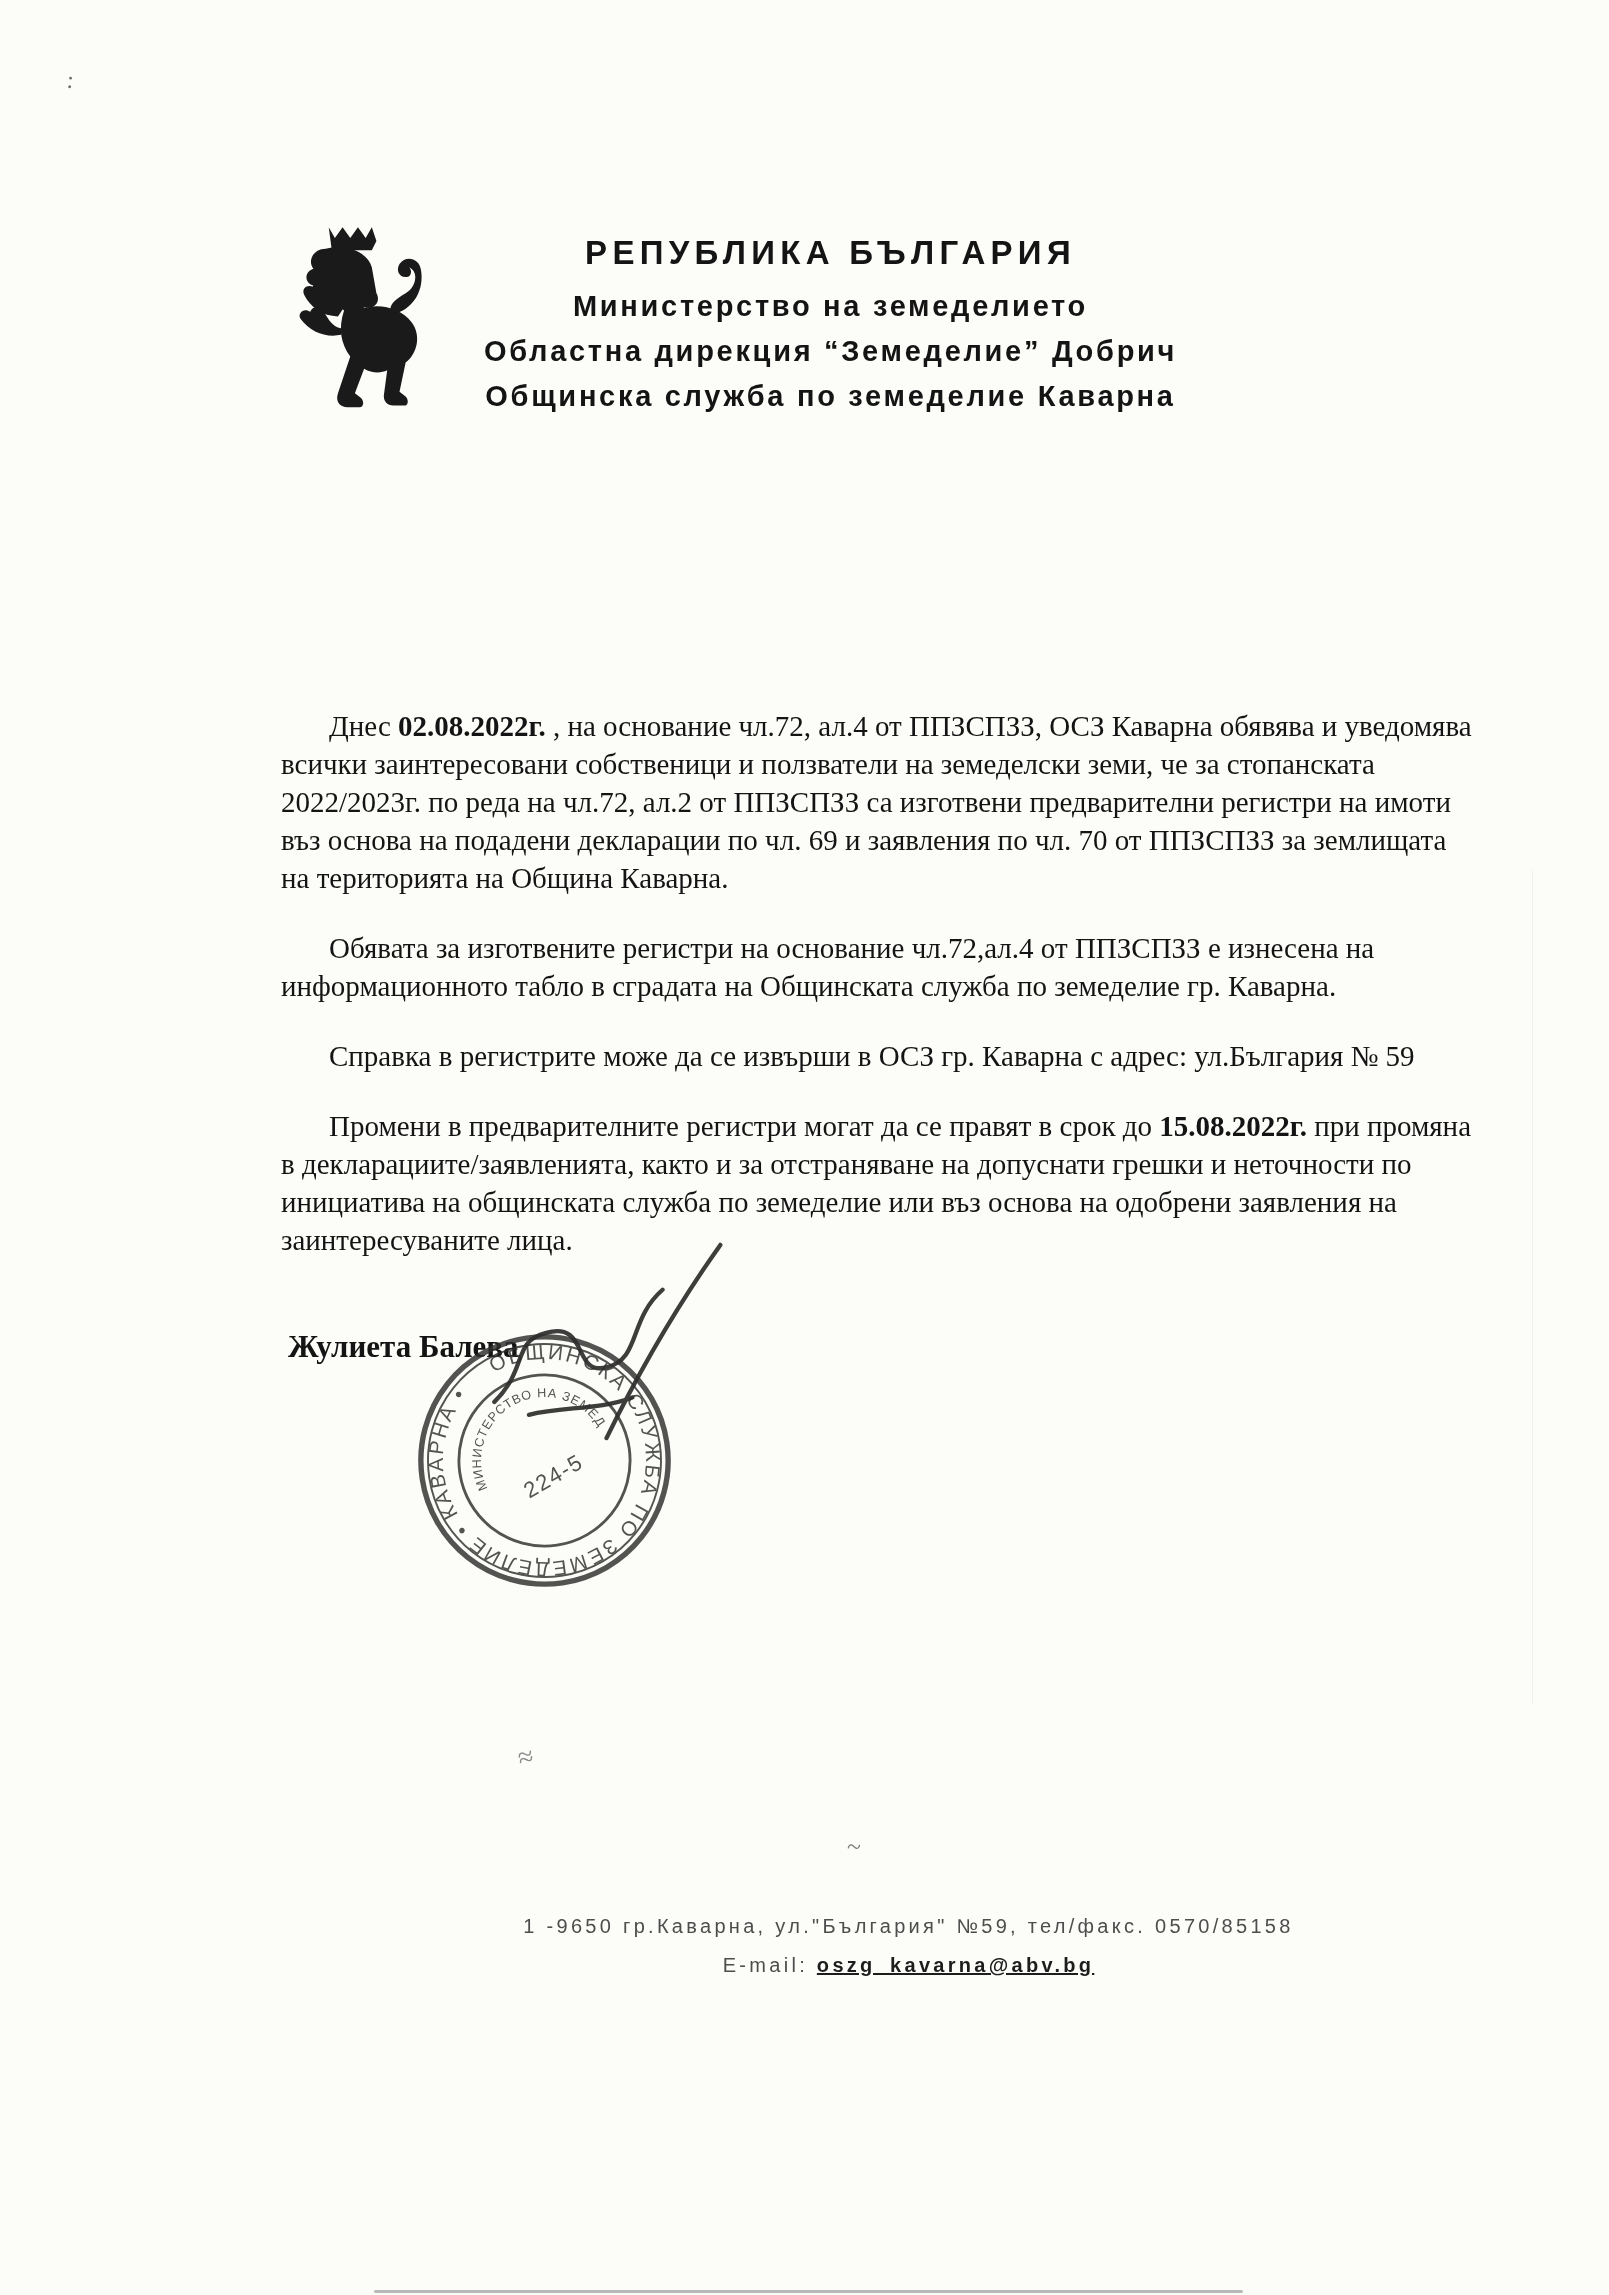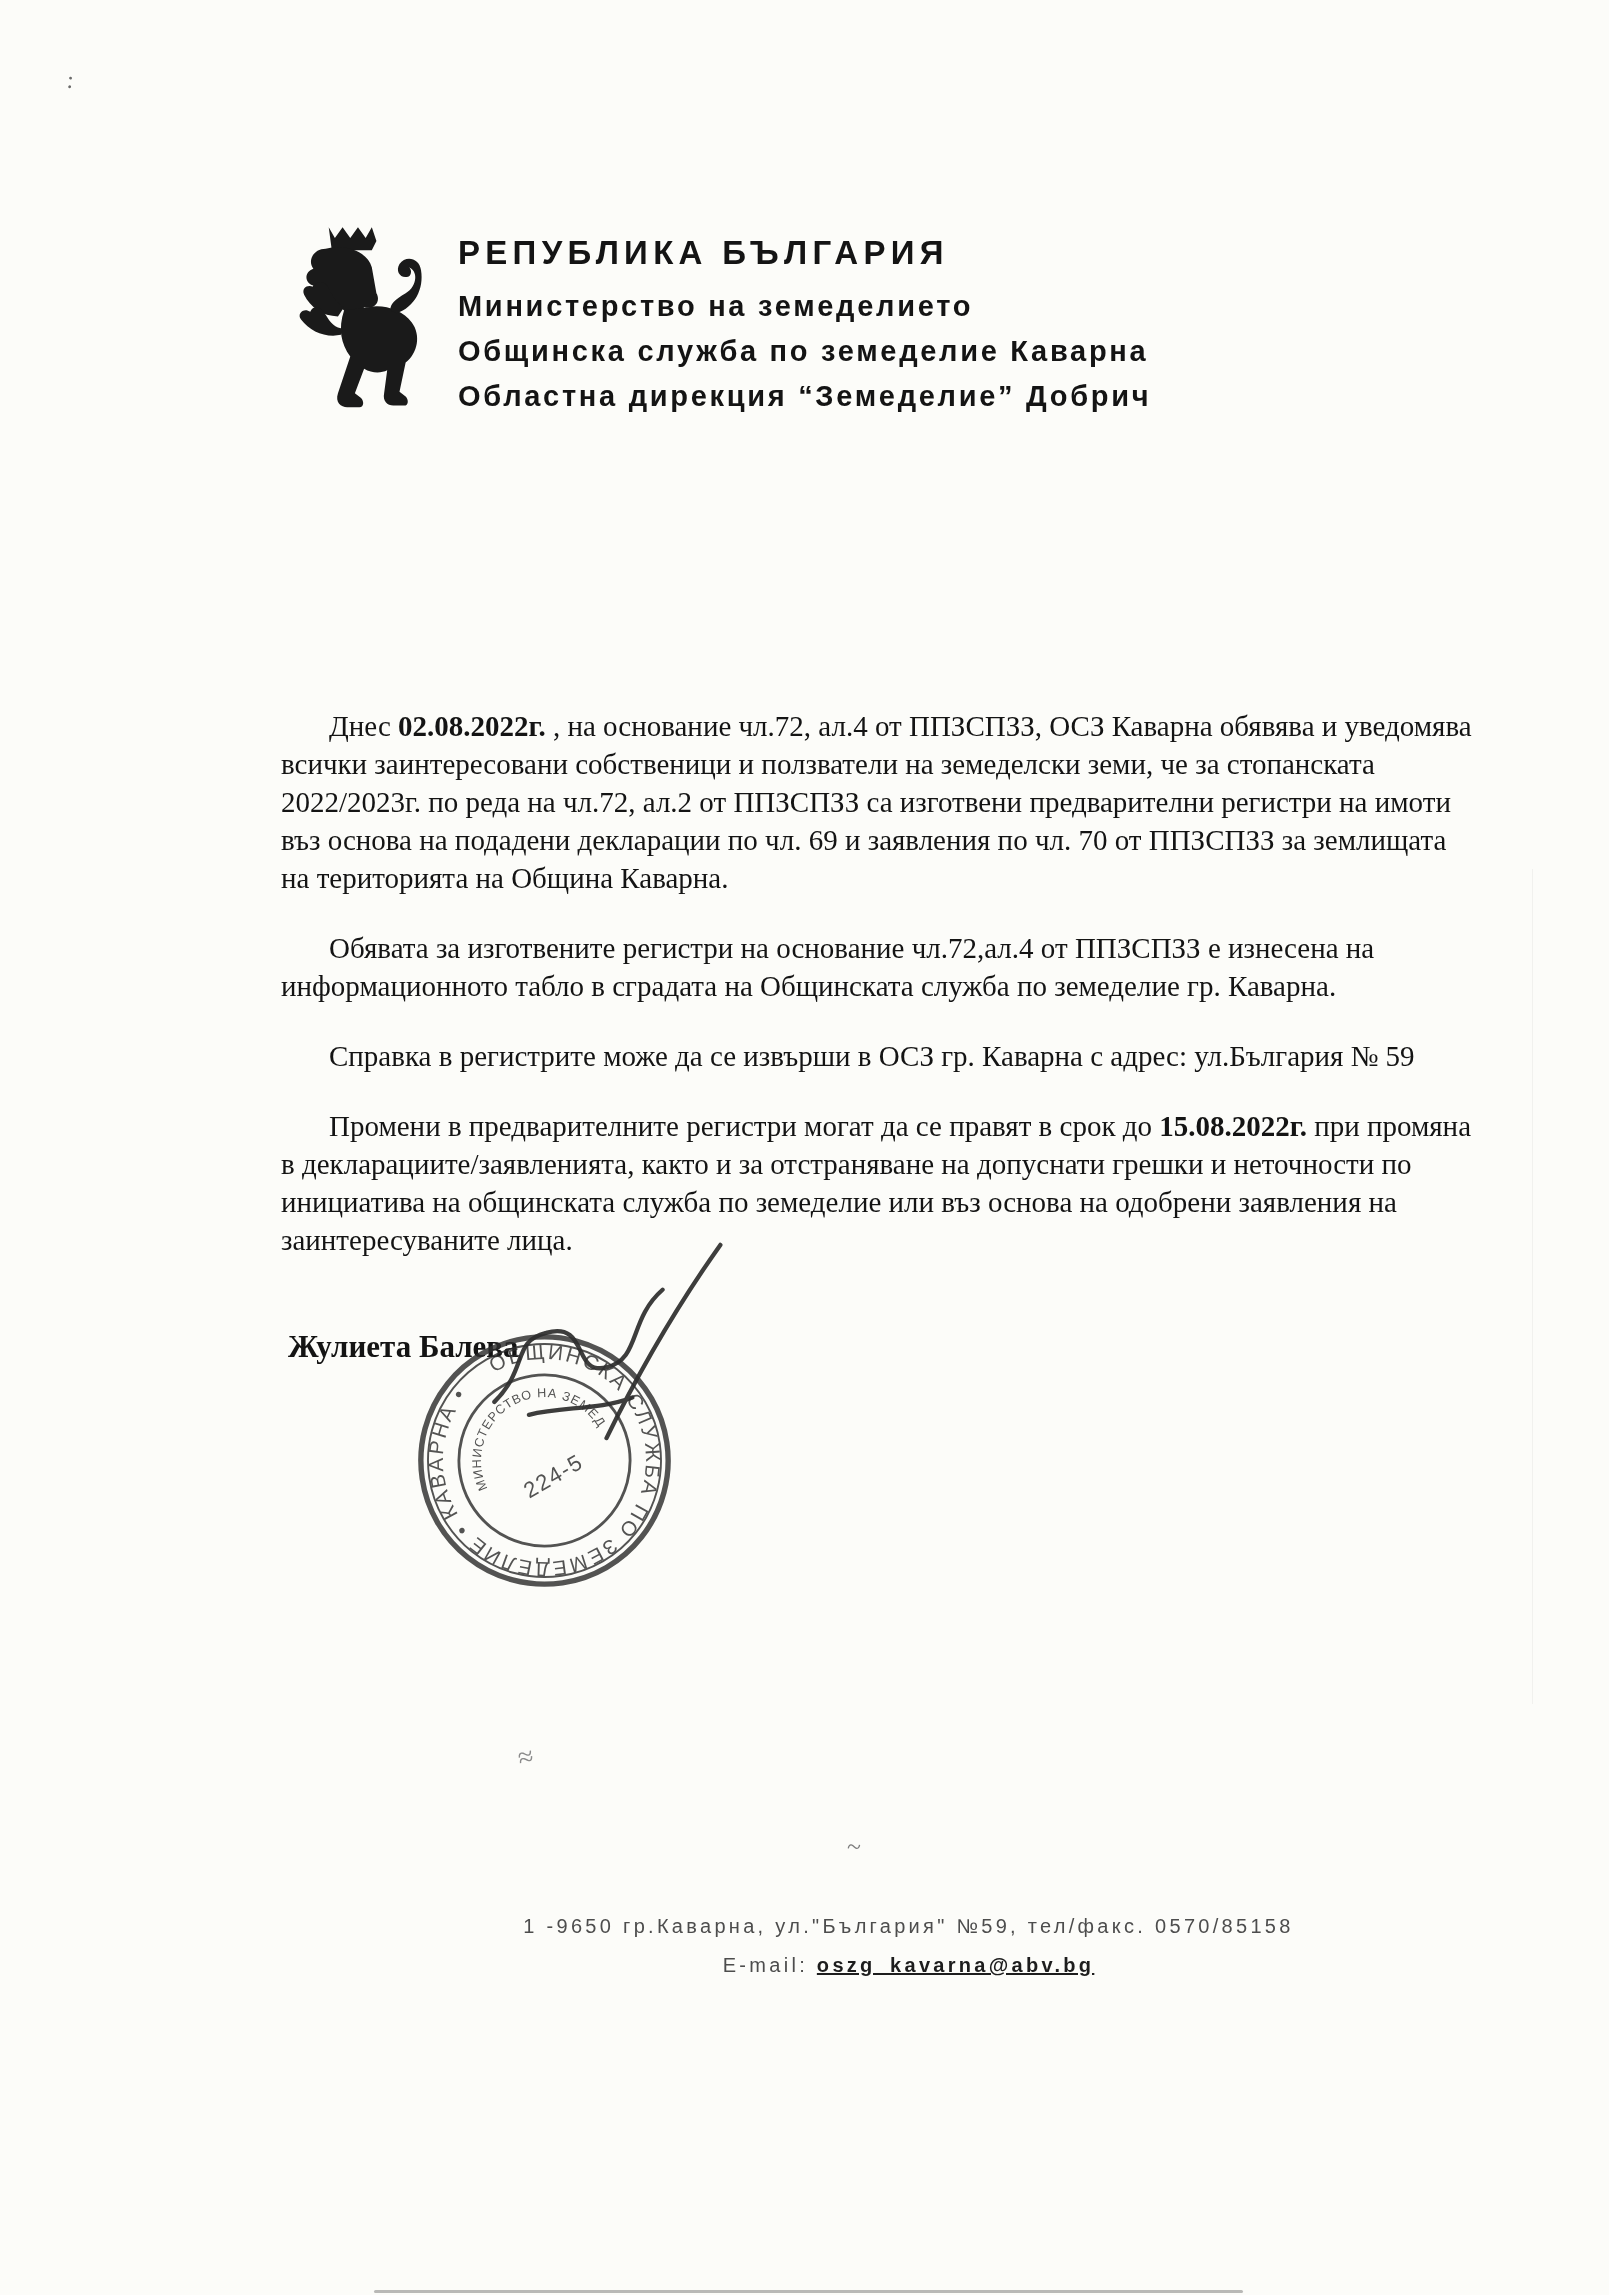--- a/index.html
+++ b/index.html
@@ -12,21 +12,21 @@
     color:#141414;
     overflow:hidden;
   }
   
   .letterhead{
     position:absolute;top:221px;left:281px;width:922px;
     display:flex;align-items:flex-start;
   }
   .logo{width:157px;height:200px;flex:0 0 auto;}
   .letterhead-text{
-    flex:1;margin-left:20px;
+    flex:1;margin-left:20px;text-align:center;
     font-family:"Liberation Sans", sans-serif;font-weight:bold;
   }
   .lh-line1{font-size:33px;letter-spacing:5.3px;margin-top:13.4px;margin-bottom:17.4px;white-space:nowrap;}
   .lh-line{font-size:29px;letter-spacing:2.7px;margin-bottom:12px;white-space:nowrap;}
   
   .doc-title{
     position:absolute;top:516px;left:281px;width:1002px;
     text-align:center;
     font-size:49px;font-weight:bold;letter-spacing:10.7px;
   }
@@ -83,22 +83,22 @@
 
         <path d="M36 62 C26 62 18 56 14 48 C12 43 17 41 20 43 C22 38 28 39 30 44 C33 50 36 54 40 56 Z"></path>
         <path d="M38 74 C28 76 18 72 12 64 C9 60 14 56 18 59 C20 54 26 56 28 61 C31 66 34 70 40 70 Z"></path>
 
         <path d="M74 60 C86 56 92 44 90 32 C89 24 80 22 76 28 C73 33 77 38 82 36 C84 35 84 31 82 30 C88 32 88 42 80 47 C73 51 70 54 70 58 Z"></path>
       </g>
     </svg>
     <div class="letterhead-text">
       <div class="lh-line1">РЕПУБЛИКА БЪЛГАРИЯ</div>
       <div class="lh-line">Министерство на земеделието</div>
+      <div class="lh-line">Областна дирекция “Земеделие” Добрич</div>
       <div class="lh-line">Общинска служба по земеделие Каварна</div>
-      <div class="lh-line">Областна дирекция “Земеделие” Добрич</div>
     </div>
   </div>
 
 
   <div class="body-text">
     <p><span>Днес </span><b>02.08.2022г.</b><span> , на основание чл.72, ал.4 от ППЗСПЗЗ, ОСЗ Каварна обявява и уведомява всички заинтересовани собственици и ползватели на земеделски земи, че за стопанската 2022/2023г. по реда на чл.72, ал.2 от ППЗСПЗЗ са изготвени предварителни регистри на имоти въз основа на подадени декларации по чл. 69 и заявления по чл. 70 от ППЗСПЗЗ за землищата на територията на Община Каварна.</span></p>
     <p>Обявата за изготвените регистри на основание чл.72,ал.4 от ППЗСПЗЗ е изнесена на информационното табло в сградата на Общинската служба по земеделие гр. Каварна.</p>
     <p>Справка в регистрите може да се извърши в ОСЗ  гр. Каварна с адрес: ул.България № 59</p>
     <p><span>Промени в предварителните регистри могат да се правят в срок до </span><b>15.08.2022г.</b><span> при промяна в декларациите/заявленията, както и за отстраняване на допуснати грешки и неточности по инициатива на общинската служба по земеделие или въз основа на одобрени заявления на заинтересуваните лица.</span></p>
   </div>

